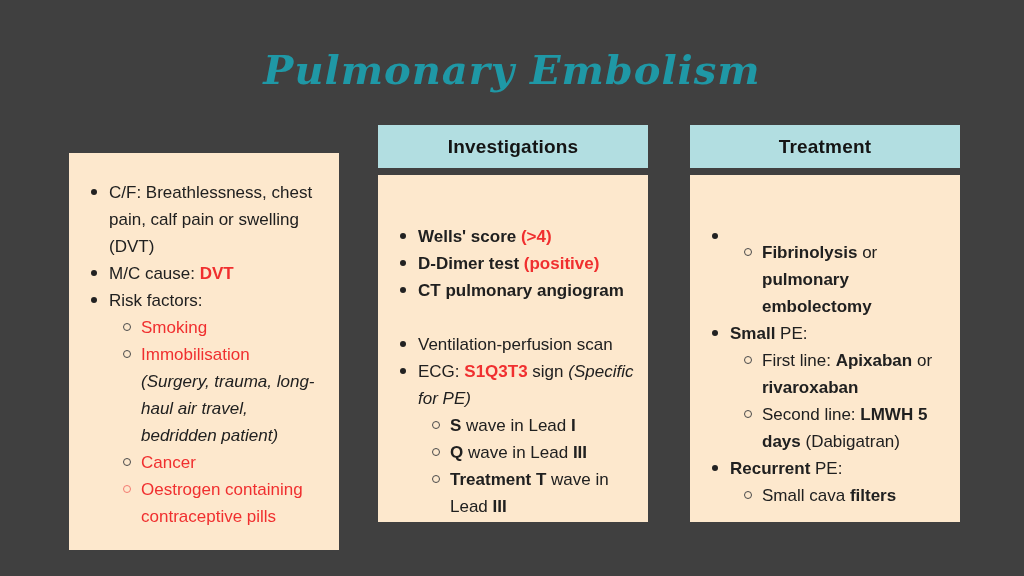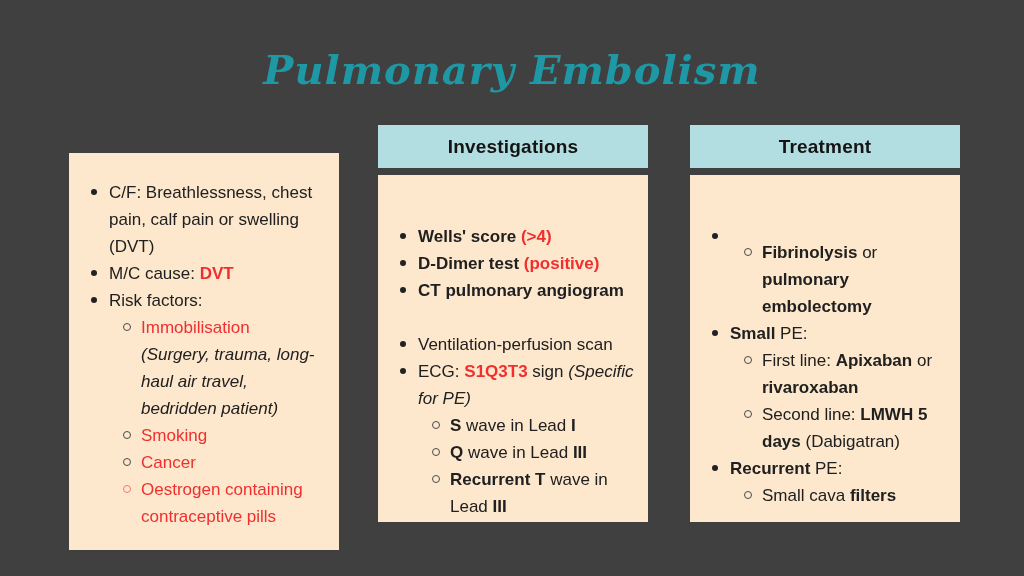--- a/index.html
+++ b/index.html
@@ -66,26 +66,26 @@
         <div class="item">
           <span class="bullet dot"></span>
           <span class="txt"><span class="s-n">M/C cause: </span><span class="s-rb">DVT</span></span>
         </div>
         <div class="item">
           <span class="bullet dot"></span>
           <span class="txt"><span class="s-n">Risk factors:</span></span>
         </div>
         <div class="item sub">
           <span class="bullet ring"></span>
-          <span class="txt"><span class="s-r">Immobilisation</span><span class="s-n">
-</span><span class="s-i">(Surgery, trauma, long-haul air travel, bedridden patient)</span></span>
+          <span class="txt"><span class="s-r">Smoking</span></span>
         </div>
         <div class="item sub">
           <span class="bullet ring"></span>
-          <span class="txt"><span class="s-r">Smoking</span></span>
+          <span class="txt"><span class="s-r">Immobilisation</span><span class="s-n">
+</span><span class="s-i">(Surgery, trauma, long-haul air travel, bedridden patient)</span></span>
         </div>
         <div class="item sub">
           <span class="bullet ring"></span>
           <span class="txt"><span class="s-r">Cancer</span></span>
         </div>
         <div class="item sub">
           <span class="bullet ring red"></span>
           <span class="txt"><span class="s-r">Oestrogen containing contraceptive pills</span></span>
         </div>
       </div>
@@ -120,21 +120,21 @@
         <div class="item sub">
           <span class="bullet ring"></span>
           <span class="txt"><span class="s-b">S</span><span class="s-n"> wave in Lead </span><span class="s-b">I</span></span>
         </div>
         <div class="item sub">
           <span class="bullet ring"></span>
           <span class="txt"><span class="s-b">Q</span><span class="s-n"> wave in Lead </span><span class="s-b">III</span></span>
         </div>
         <div class="item sub">
           <span class="bullet ring"></span>
-          <span class="txt"><span class="s-b">Recurrent T</span><span class="s-n"> wave in Lead </span><span class="s-b">III</span></span>
+          <span class="txt"><span class="s-b">Treatment T</span><span class="s-n"> wave in Lead </span><span class="s-b">III</span></span>
         </div>
       </div>
   </section>
 
   <header class="colheader colheader-right">
     <span>Treatment</span>
   </header>
   <section class="panel panel-right">
     <div class="body" id="list-2">
         <div class="item">

